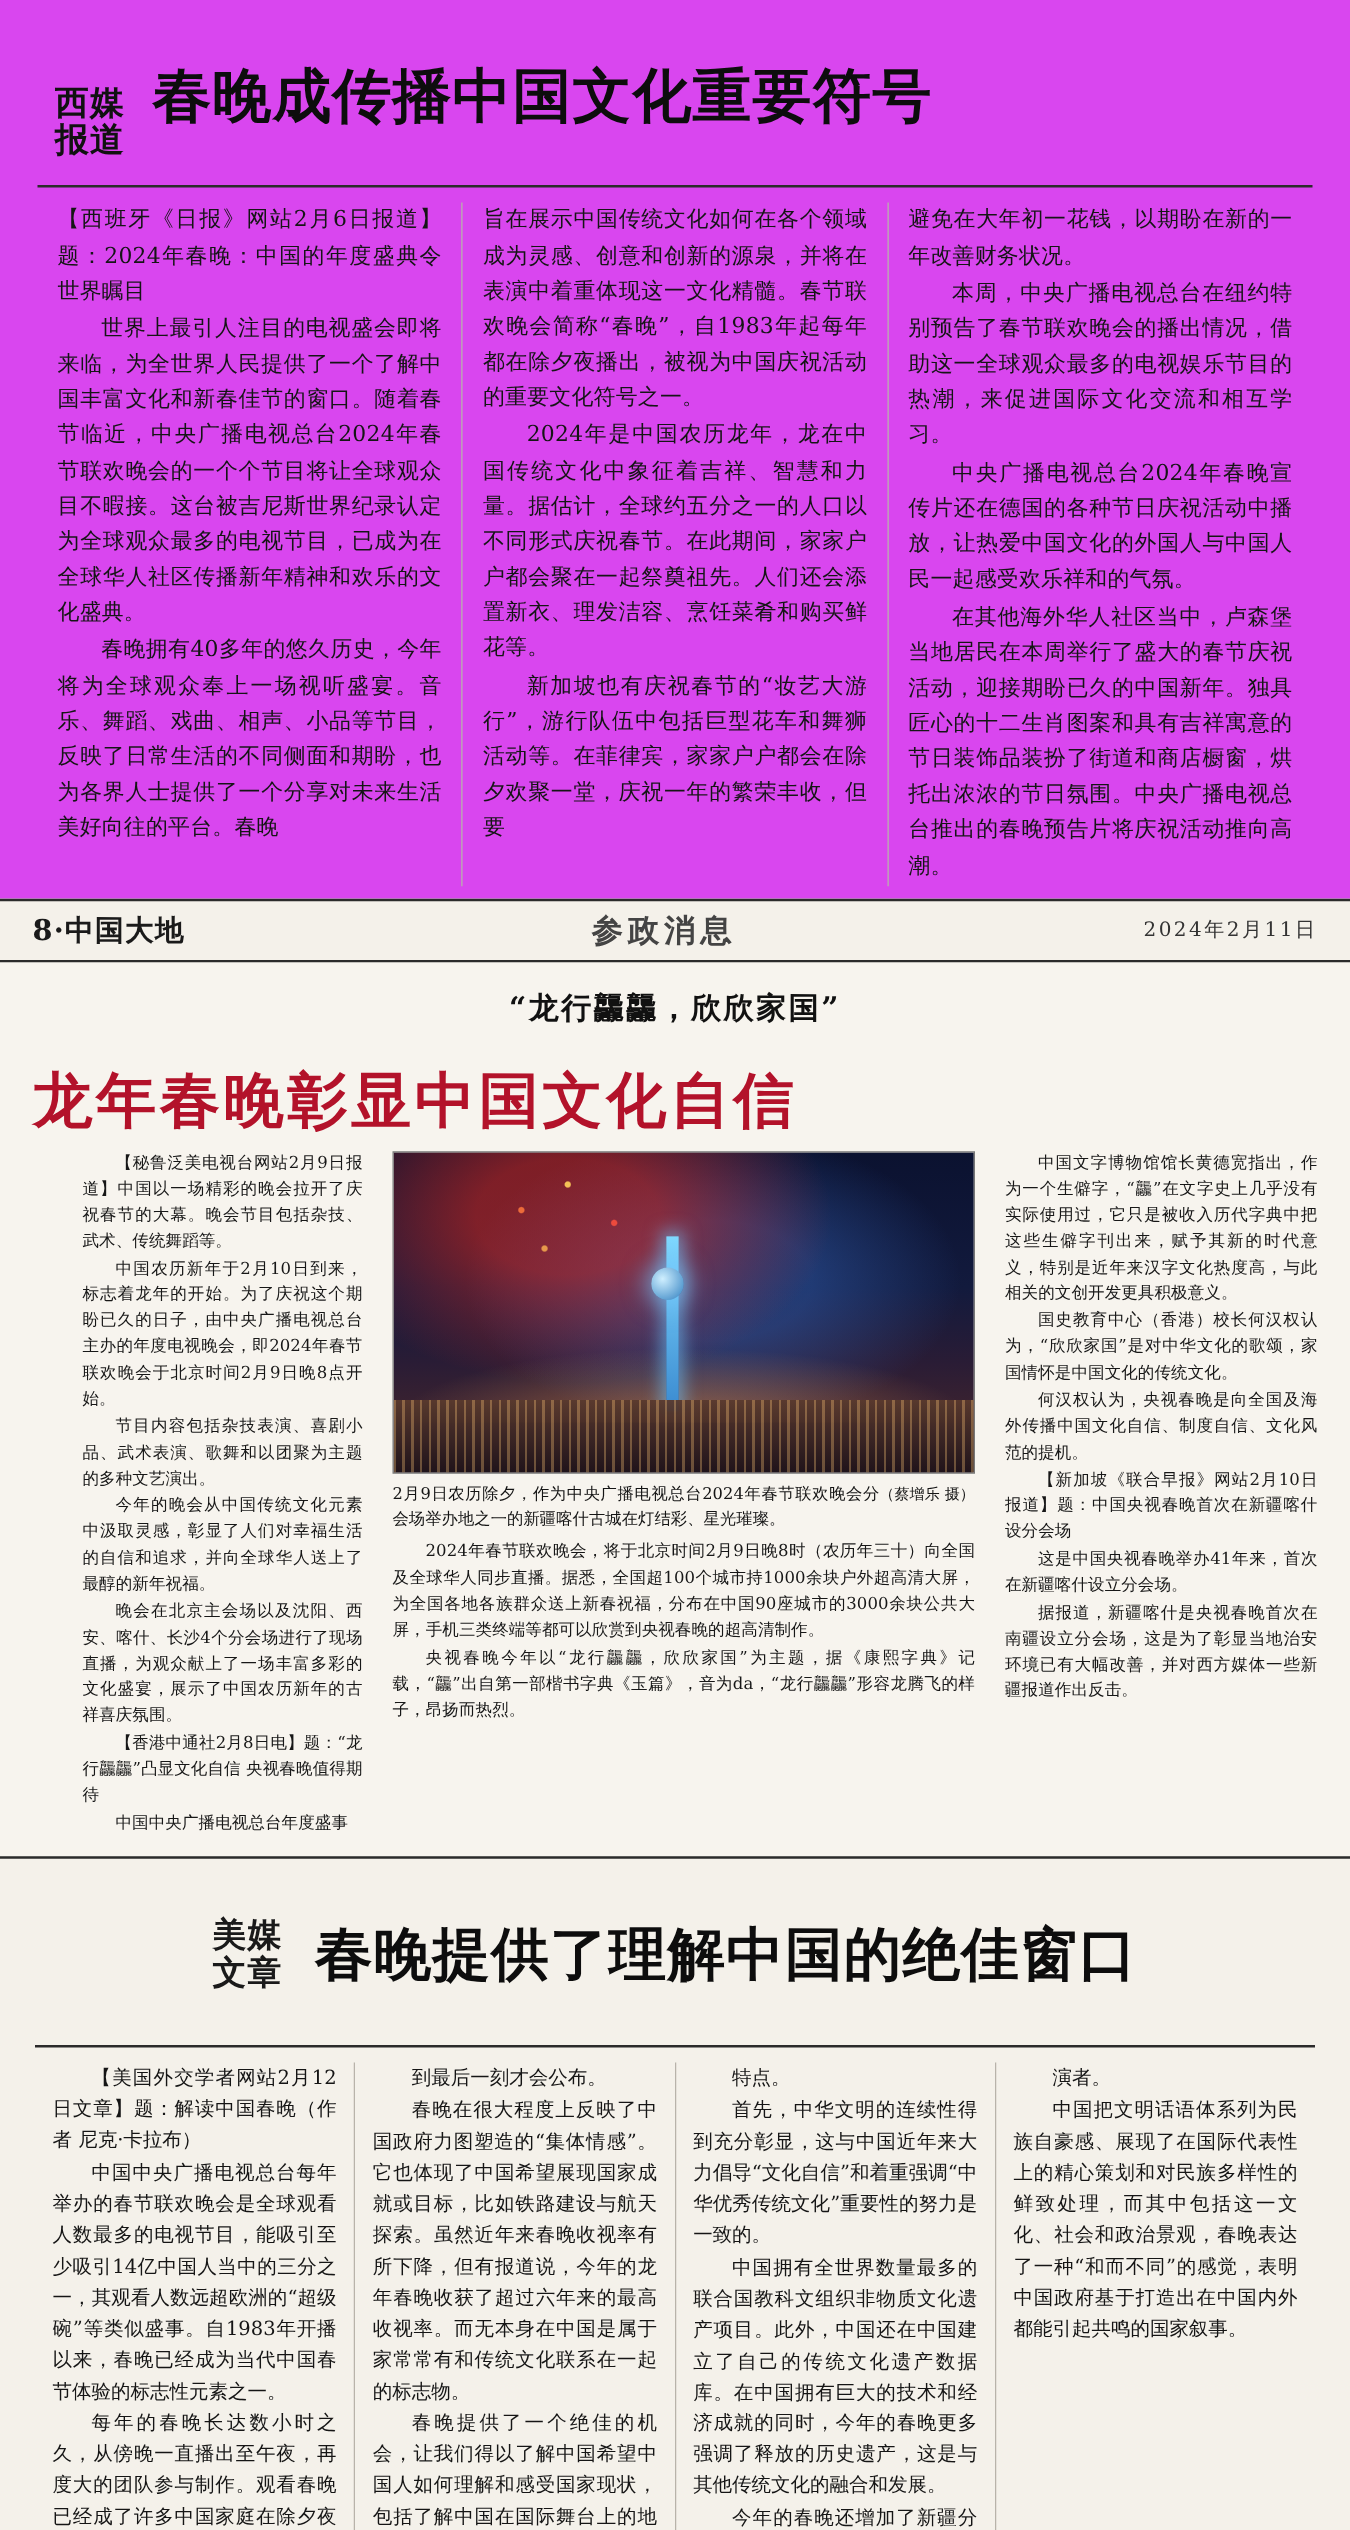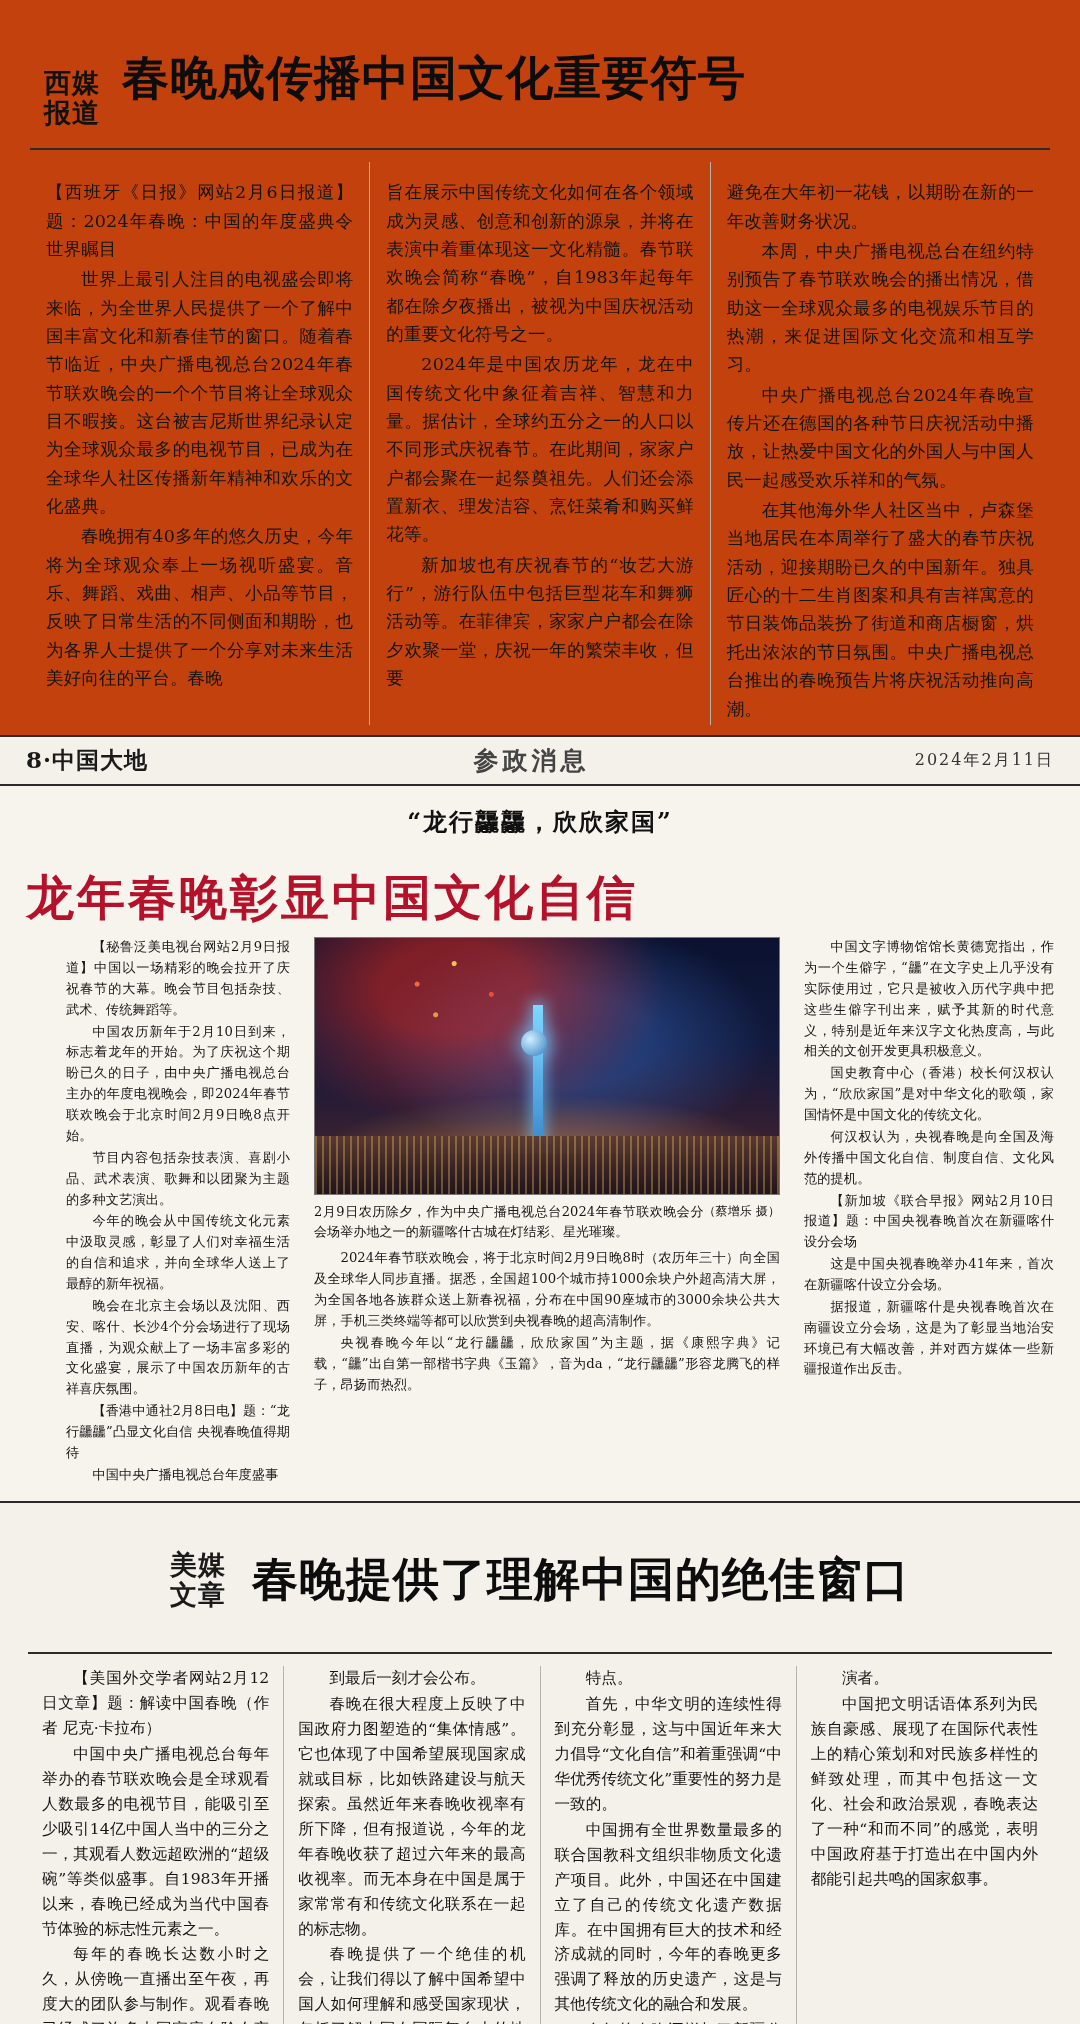--- a/index.html
+++ b/index.html
@@ -13,21 +13,21 @@
     width:1080px;
     min-height:2024px;
     background:#efece6;
     position:relative;
     box-sizing:border-box;
   }
   .col-rule{background:#b8b3aa;width:1px;}
 
   
   .art1{
-    background:#c2410c;
+    background:#d946ef;
     padding:22px 30px 10px 30px;
     box-sizing:border-box;
   }
   .a1-head{
     display:flex;
     align-items:flex-end;
     gap:22px;
     padding:0 4px 6px 14px;
   }
   .kicker{
@@ -59,21 +59,21 @@
     flex:1 1 0;
     padding:0 16px;
     font-family:"DejaVu Serif","Liberation Serif",serif;
     font-size:17.5px;
     line-height:1.62;
     text-align:justify;
     color:#151515;
     letter-spacing:0.2px;
   }
   .a1-col p{margin:0 0 2px 0;text-indent:2em;}
-  .a1-col p.noind{text-indent:0;margin-top:16px;}
+  .a1-col p.noind{text-indent:0;}
 
   
   .masthead{
     display:flex;
     align-items:center;
     justify-content:space-between;
     background:#f4f1ea;
     border-top:2px solid #2b2b2b;
     border-bottom:2px solid #2b2b2b;
     padding:7px 26px;

